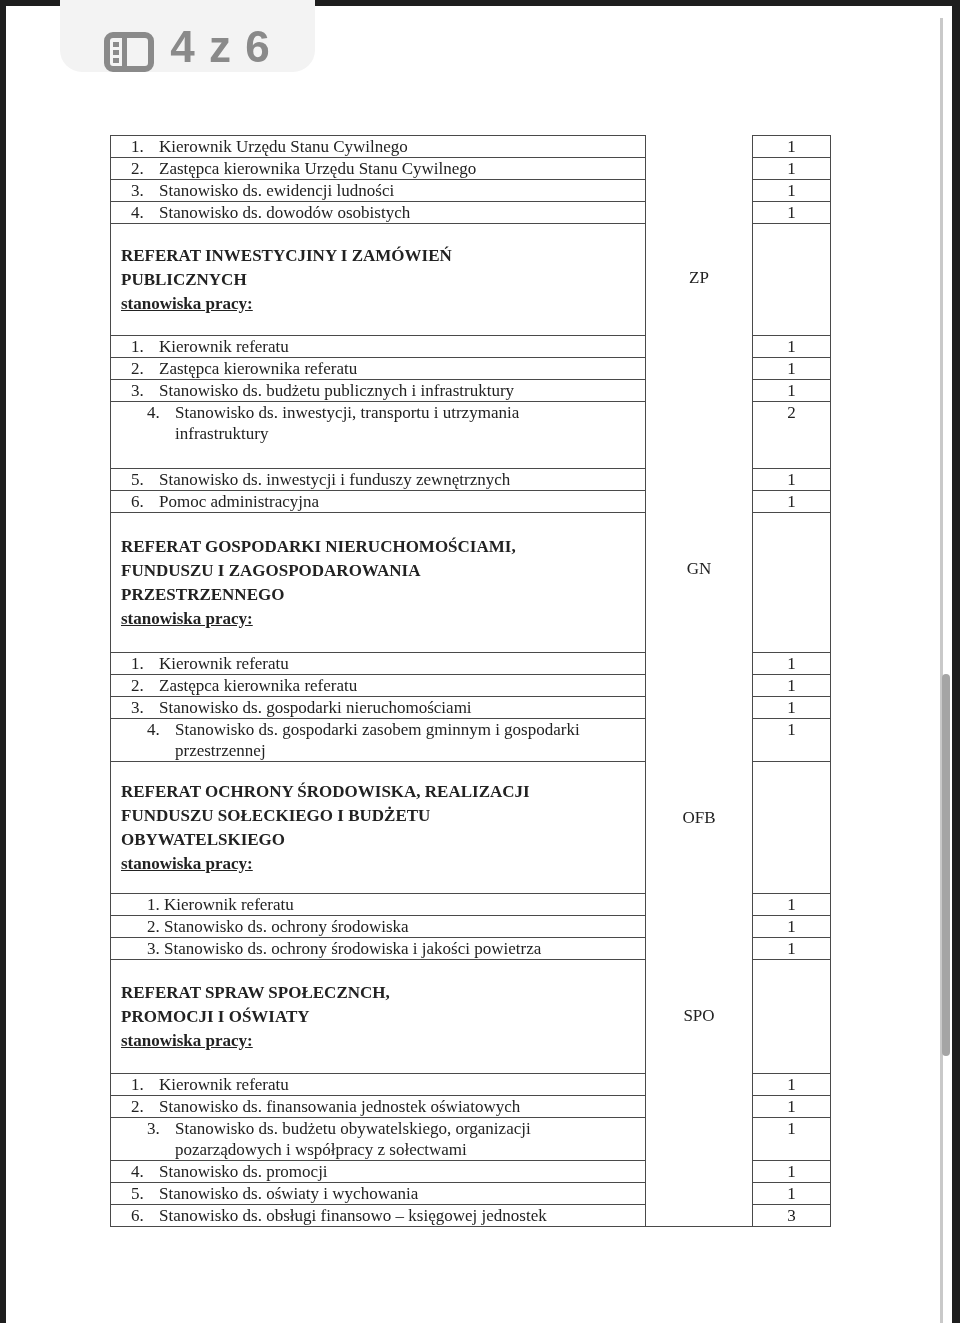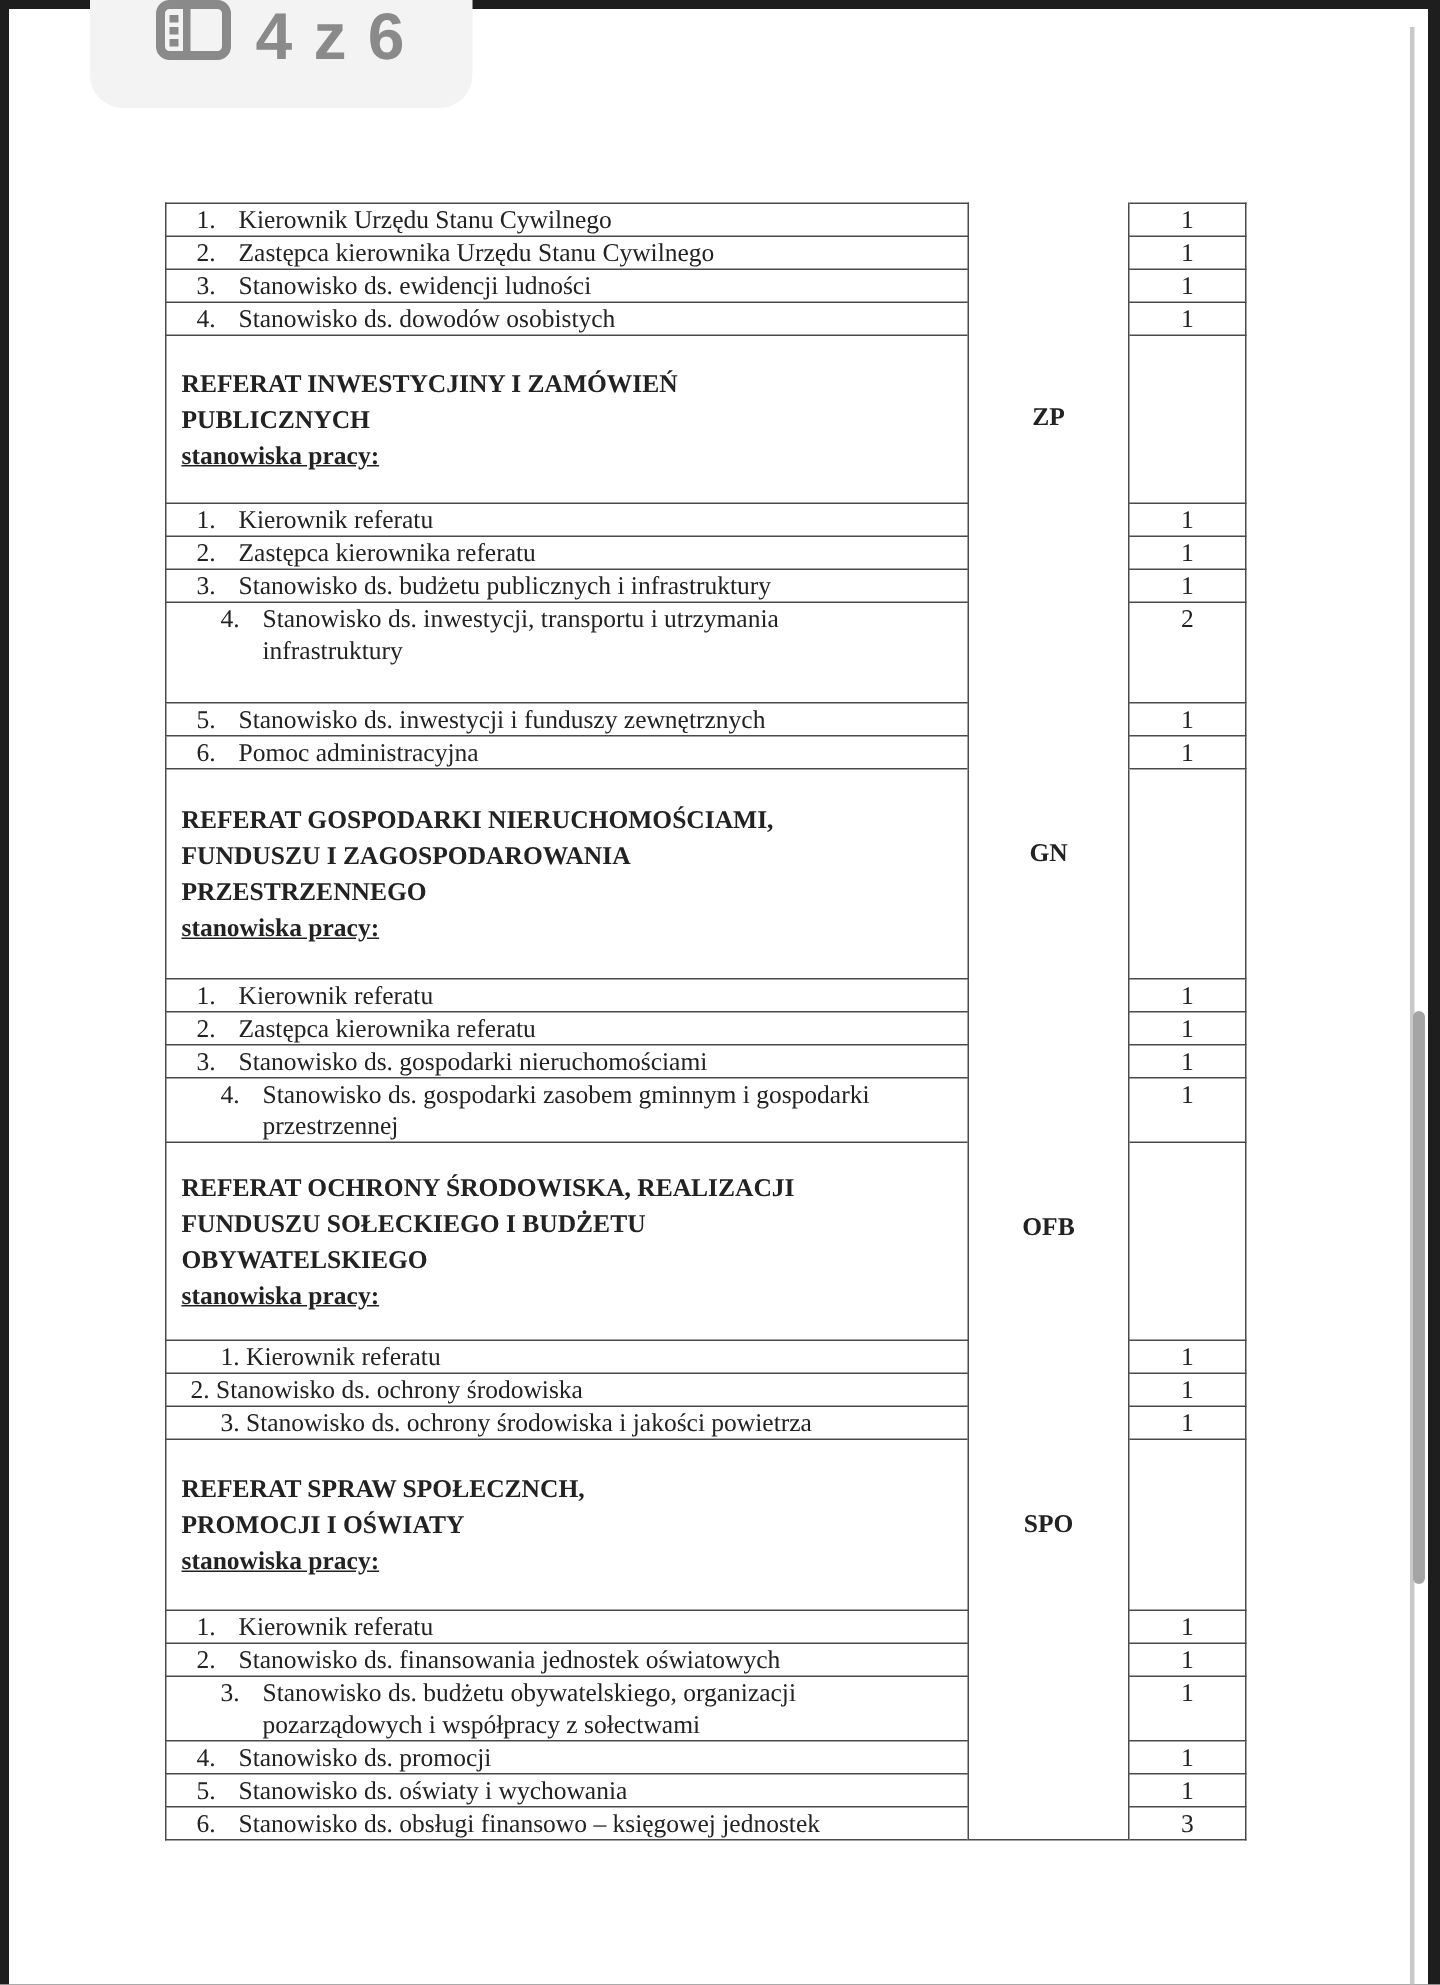--- a/index.html
+++ b/index.html
@@ -8,21 +8,21 @@
       background: #1e1e1e; position: relative;
       font-family: "Liberation Serif", serif;
     }
     .page {
       position: absolute; left: 6px; top: 6px; width: 946px; height: 1317px;
       background: #ffffff;
     }
     .page-indicator {
       position: absolute; left: 60px; top: 0; width: 255px; height: 72px;
       background: #f3f3f3; border-radius: 0 0 22px 22px;
-      display: flex; align-items: flex-start; justify-content: center; gap: 16px;
+      display: flex; align-items: flex-end; justify-content: center; gap: 16px;
       z-index: 5;
     }
     .pi-icon {
       width: 50px; height: 40px; border: 6px solid #8a8a8a; border-radius: 9px;
       box-sizing: border-box; position: relative;
     }
     .pi-icon .bar { position: absolute; left: 12px; top: 0; bottom: 0; width: 5px; background: #8a8a8a; }
     .pi-icon .dot { position: absolute; left: 3px; width: 6px; height: 5px; background: #8a8a8a; }
     .pi-text {
       font-family: "Liberation Sans", sans-serif; font-weight: bold;
@@ -36,21 +36,21 @@
       position: absolute; left: 942px; top: 674px; width: 8px; height: 382px;
       background: #a5a5a5; border-radius: 4px;
     }
     .table-area { position: absolute; left: 110px; top: 135px; width: 720px; }
     table { border-collapse: collapse; width: 720px; table-layout: fixed; font-size: 17px; color: #222; }
     td { border: 1.5px solid #4a4a4a; padding: 0; vertical-align: top; }
     td.name { padding-left: 20px; line-height: 21px; }
     td.name .num { display: inline-block; width: 28px; }
     td.name.wrap { padding-left: 36px; }
     td.name.wrap .cont { display: block; padding-left: 28px; font-family: Liberation Serif, serif; }
-    td.code { border-top: none; border-bottom: none; text-align: center; font-weight: bold; vertical-align: middle; }
+    td.code { border-top: none; border-bottom: none; text-align: center; font-weight: normal; vertical-align: middle; }
     td.count { text-align: center; line-height: 21px; }
     tr.header td.title { font-weight: bold; vertical-align: middle; padding: 8px 10px; line-height: 24px; }
     tr.header td.title .sub { text-decoration: underline; font-weight: bold; display: block; }
     tr.header td.code { vertical-align: middle; }
     tr.header td.count { border-bottom: 1.5px solid #4a4a4a; }
   </style>
 </head>
 <body>
 
 <div class="page"></div>
@@ -164,21 +164,21 @@
           <span class="sub">stanowiska pracy:</span>
         </td>
         <td class="code" rowspan="4" style="vertical-align:top;padding-top:46px">OFB</td>
         <td class="count"></td>
       </tr>
       <tr>
         <td class="name" style="padding-left:36px"><span>1.</span> <span>Kierownik referatu</span></td>
         <td class="count">1</td>
       </tr>
       <tr>
-        <td class="name" style="padding-left:16px"><span>2.</span> <span>Stanowisko ds. ochrony środowiska</span></td>
+        <td class="name" style="padding-left:36px"><span>2.</span> <span>Stanowisko ds. ochrony środowiska</span></td>
         <td class="count">1</td>
       </tr>
       <tr>
         <td class="name" style="padding-left:36px"><span>3.</span> <span>Stanowisko ds. ochrony środowiska i jakości powietrza</span></td>
         <td class="count">1</td>
       </tr>
 
       <tr class="header" style="height:114px">
         <td class="title">
           <span style="display:block">REFERAT SPRAW SPOŁECZNCH,</span>

